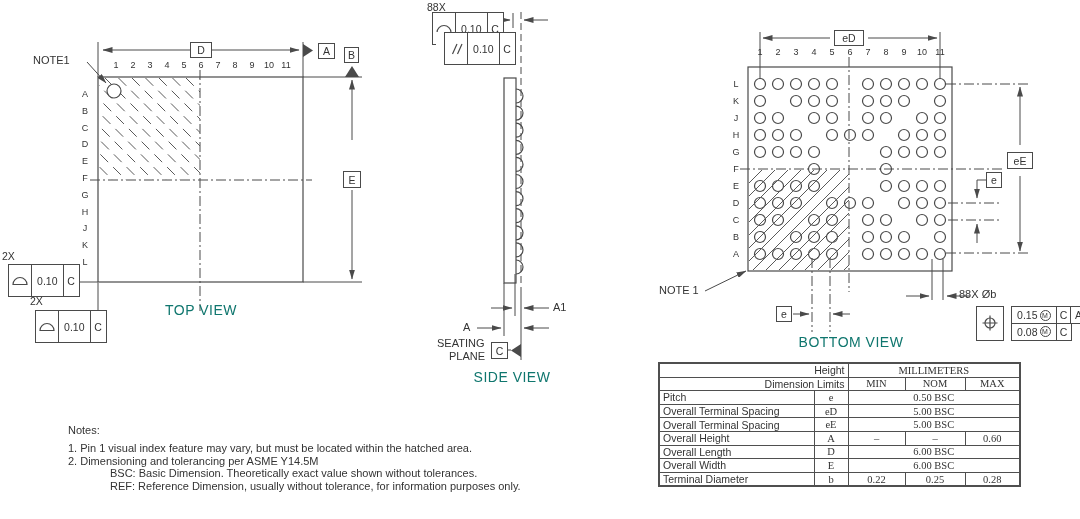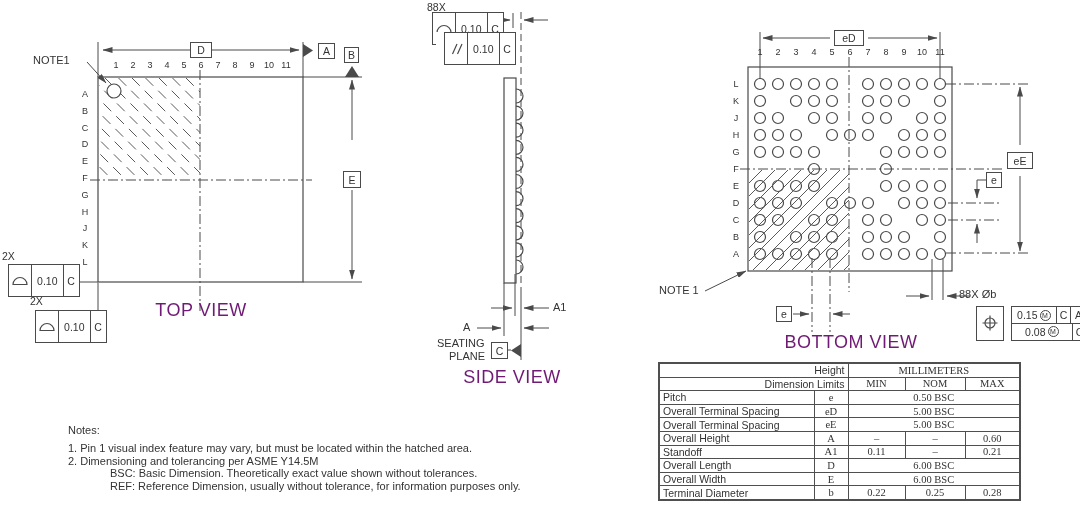--- a/index.html
+++ b/index.html
@@ -4,21 +4,21 @@
 <style>
   html,body{margin:0;padding:0;background:#fff;}
   #canvas{position:relative;width:1080px;height:519px;background:#fff;overflow:hidden;
           font-family:"Liberation Sans",sans-serif;color:#333;}
   #canvas svg.base{position:absolute;left:0;top:0;}
   .lab{position:absolute;white-space:nowrap;color:#333;}
   .c{transform:translate(-50%,-50%);}
   .f9{font-size:9px;}
   .f10{font-size:10.5px;}
   .f11{font-size:11px;}
-  .f14{font-size:18px;letter-spacing:.5px;color:#701a75;}
+  .f14{font-size:14px;letter-spacing:.5px;color:#0f766e;}
   .dbox{position:absolute;border:1.2px solid #4a4a4a;background:#fff;display:flex;
         align-items:center;justify-content:center;font-size:10.5px;color:#333;box-sizing:border-box;}
   .fcf{position:absolute;display:flex;background:#fff;}
   .fcc{border:1.2px solid #4a4a4a;margin-left:-1.2px;display:flex;align-items:center;
        justify-content:center;font-size:10.5px;background:#fff;box-sizing:border-box;height:33px;}
   .fcc:first-child{margin-left:8px;}
   .pf{position:absolute;display:flex;background:#fff;}
   .pf .fcc{height:18px;}
   .pfcol{display:flex;flex-direction:column;}
   .pfrow{display:flex;margin-left:-1.2px;}
@@ -360,21 +360,21 @@
       <div class="pfrow">
         <div class="fcc" style="width:46px;">
           <span>0.15</span>
           <span class="mcir">M</span>
         </div>
         <div class="fcc" style="width:16px;">C</div>
         <div class="fcc" style="width:16px;">A</div>
         <div class="fcc" style="width:16px;">B</div>
       </div>
       <div class="pfrow">
-        <div class="fcc" style="width:62px;">
+        <div class="fcc" style="width:46px;">
           <span>0.08</span>
           <span class="mcir">M</span>
         </div>
         <div class="fcc" style="width:16px;">C</div>
       </div>
     </div>
   </div>
   <span class="lab f14 c" style="left:851px;top:342px;">BOTTOM VIEW</span>
 
   <div id="gen-labels">
@@ -461,27 +461,20 @@
           <td class="ctr" colspan="3">5.00 BSC</td>
         </tr>
         <tr>
           <td>Overall Height</td>
           <td class="ctr">A</td>
           <td class="ctr">–</td>
           <td class="ctr">–</td>
           <td class="ctr">0.60</td>
         </tr>
         <tr>
-          <td>Standoff</td>
-          <td class="ctr">A1</td>
-          <td class="ctr">0.11</td>
-          <td class="ctr">–</td>
-          <td class="ctr">0.21</td>
-        </tr>
-        <tr>
           <td>Overall Length</td>
           <td class="ctr">D</td>
           <td class="ctr" colspan="3">6.00 BSC</td>
         </tr>
         <tr>
           <td>Overall Width</td>
           <td class="ctr">E</td>
           <td class="ctr" colspan="3">6.00 BSC</td>
         </tr>
         <tr>

